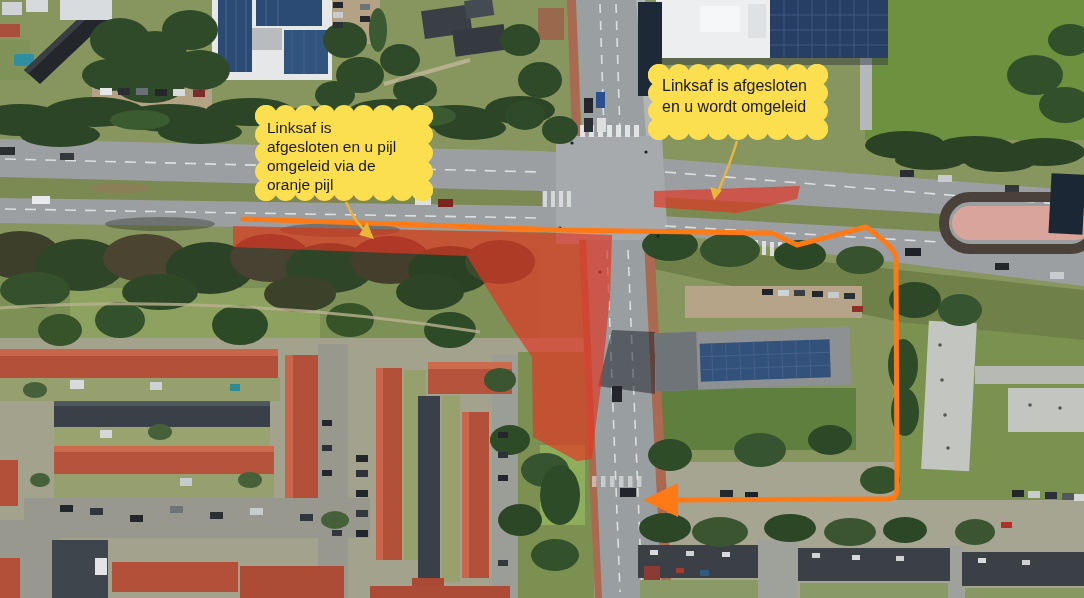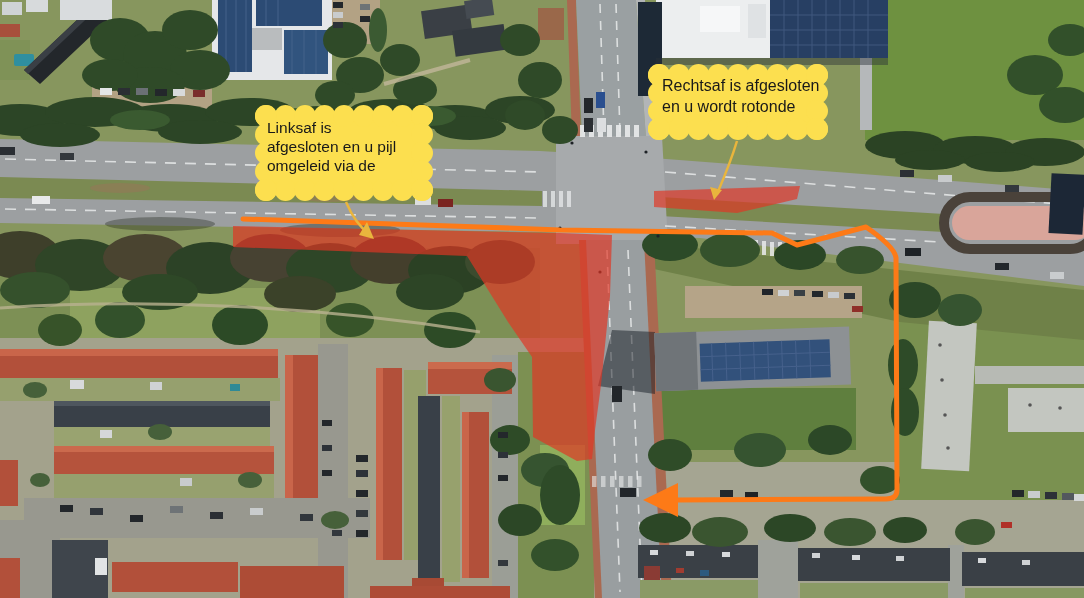--- a/index.html
+++ b/index.html
@@ -472,20 +472,21 @@
         <circle cx="167" cy="48" r="11"></circle>
         <circle cx="11" cy="66.5" r="11"></circle>
         <circle cx="167" cy="66.5" r="11"></circle>
         <circle cx="11" cy="85" r="11"></circle>
         <circle cx="167" cy="85" r="11"></circle>
       </svg>
   <div class="callout-text">
     <span>Linksaf is</span>
     <span>afgesloten en u pijl</span>
     <span>omgeleid via de</span>
+    <span>oranje pijl</span>
   </div>
 </div>
 
 <div class="callout" id="callout-linksaf">
   <svg class="cloud" width="180" height="76">
         <rect x="11" y="11" width="158" height="54"></rect>
         <circle cx="11" cy="11" r="11"></circle>
         <circle cx="11" cy="65" r="11"></circle>
         <circle cx="30.75" cy="11" r="11"></circle>
         <circle cx="30.75" cy="65" r="11"></circle>
@@ -506,18 +507,18 @@
         <circle cx="11" cy="11" r="11"></circle>
         <circle cx="169" cy="11" r="11"></circle>
         <circle cx="11" cy="29" r="11"></circle>
         <circle cx="169" cy="29" r="11"></circle>
         <circle cx="11" cy="47" r="11"></circle>
         <circle cx="169" cy="47" r="11"></circle>
         <circle cx="11" cy="65" r="11"></circle>
         <circle cx="169" cy="65" r="11"></circle>
       </svg>
   <div class="callout-text">
-    <span>Rechtsaf is afgesloten</span>
-    <span>en u wordt rotonde</span>
+    <span>Linksaf is afgesloten</span>
+    <span>en u wordt omgeleid</span>
   </div>
 </div>
 
 </div>
 
 </body></html>

